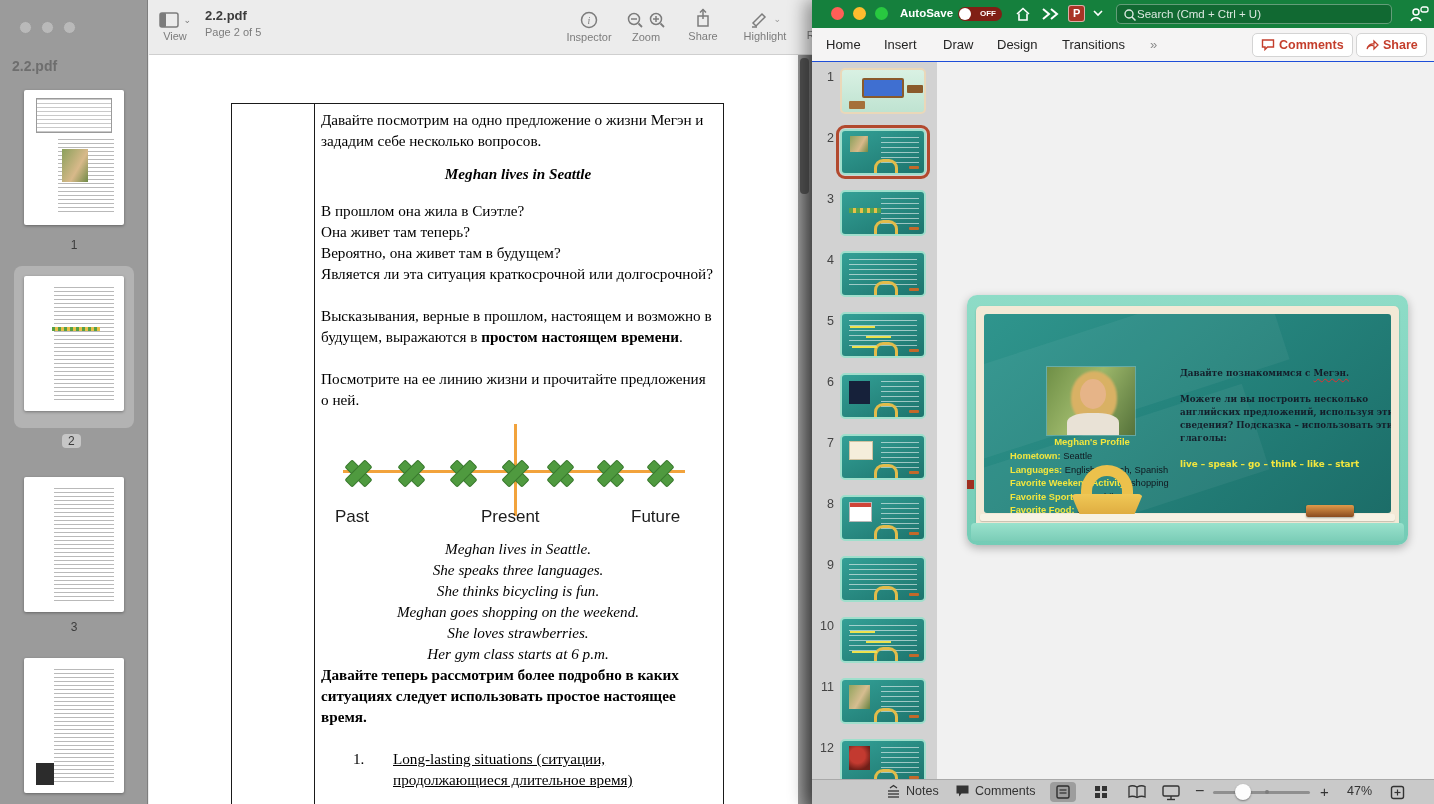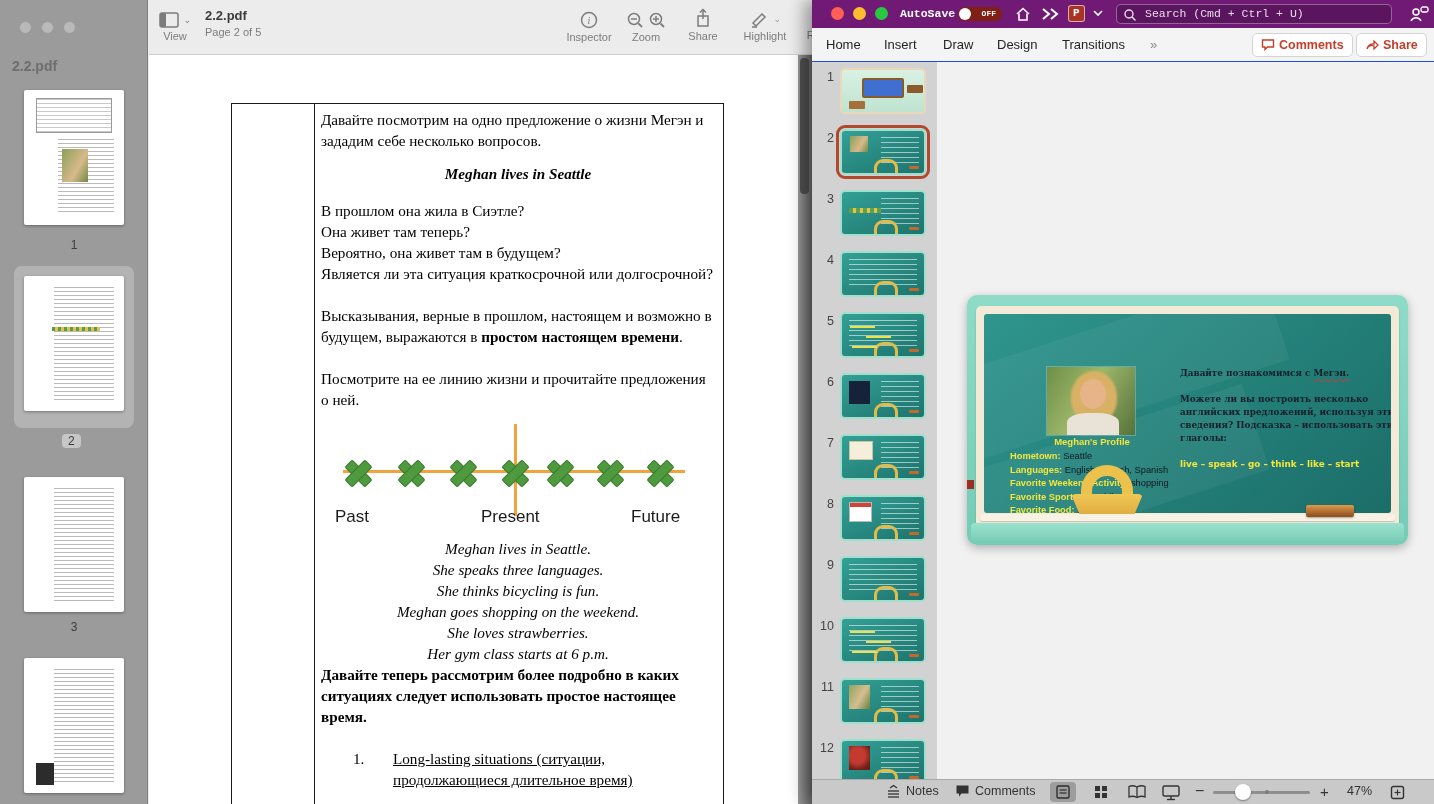--- a/index.html
+++ b/index.html
@@ -49,27 +49,27 @@
   .tline { position:relative; height:120px; margin-top:8px; }
   .tline .h { position:absolute; left:22px; width:342px; top:52px; height:3px; background:#f2a33c; }
   .tline .v { position:absolute; left:193px; top:6px; height:92px; width:3px; background:#f2a33c; }
   .xm { position:absolute; top:42px; width:24px; height:24px; }
   .xm::before,.xm::after { content:""; position:absolute; left:-2px; top:8px; width:27px; height:9px; background:#4f9a3f; border:1px solid #3a7a2e; border-radius:2px; }
   .xm::before { transform:rotate(45deg); } .xm::after { transform:rotate(-45deg); }
   .tlbl { position:absolute; top:88px; font-family:"Liberation Sans",sans-serif; font-size:17px; color:#1c1c1c; }
 
   
   .ppt-window { position:absolute; left:812px; top:0; width:622px; height:804px; background:#f2f2f2; box-shadow:-7px 0 16px rgba(0,0,0,.38); }
-  .ppt-titlebar { position:absolute; left:0; top:0; right:0; height:28px; background:#701a75;font-family:Liberation Mono, monospace; }
+  .ppt-titlebar { position:absolute; left:0; top:0; right:0; height:28px; background:#15803d; }
   .ppt-titlebar .tl2 { position:absolute; top:7px; width:13px; height:13px; border-radius:50%; }
   .autosave { position:absolute; left:88px; top:7px; color:#fff; font-size:11.5px; font-weight:bold; }
   .as-toggle { position:absolute; left:146px; top:7px; width:44px; height:14px; background:#801f15; border-radius:8px; }
   .as-knob { position:absolute; left:1px; top:1px; width:12px; height:12px; background:#fff; border-radius:50%; }
   .as-off { position:absolute; right:6px; top:2px; font-size:8px; color:#fff; font-weight:bold; }
-  .ppt-search { position:absolute; left:304px; top:4px; width:276px; height:20px; background:rgba(0,0,0,.18); border:1px solid rgba(255,255,255,.35); border-radius:5px; color:rgba(255,255,255,.85); font-size:11.5px; line-height:18px; padding-left:28px; }
+  .ppt-search { position:absolute; left:304px; top:4px; width:276px; height:20px; background:rgba(0,0,0,.18); border:1px solid rgba(255,255,255,.35); border-radius:5px; color:rgba(255,255,255,.85); font-size:11.5px; line-height:18px; padding-left:20px; }
   .ppt-ribbon { position:absolute; left:0; top:28px; right:0; height:34px; background:#f5f4f4; border-bottom:1px solid #1d4ed8; }
   .rtab { position:absolute; top:9px; font-size:13px; color:#242424; }
   .rbtn { position:absolute; top:5px; height:24px; background:#fff; border:1px solid #d4d4d4; border-radius:5px; color:#c43e2c; font-size:12.5px; font-weight:bold; line-height:22px; padding:0 8px; }
   .ppt-body { position:absolute; left:0; top:62px; right:0; bottom:25px; }
   .ppt-thumbs { position:absolute; left:0; top:0; width:125px; bottom:0; background:#d2d2d2; padding-top:6px; }
   .throw { position:relative; height:47px; margin-bottom:14px; }
   .throw .tnum { position:absolute; left:0; top:2px; width:22px; text-align:right; font-size:12.5px; color:#444; }
   .mini { position:absolute; left:28px; top:0; width:86px; height:46px; background:linear-gradient(155deg,#33a096,#1d746d); border:2px solid #9fdfcc; border-radius:5px; overflow:hidden; }
   .mini::after { content:""; position:absolute; bottom:-2px; left:50%; margin-left:-9px; width:18px; height:13px; border:3px solid #e2bc4b; border-bottom:none; border-radius:9px 9px 0 0; }
   .mini::before { content:""; position:absolute; right:5px; bottom:4px; width:10px; height:3px; background:#c4692a; border-radius:1px; z-index:2; }

